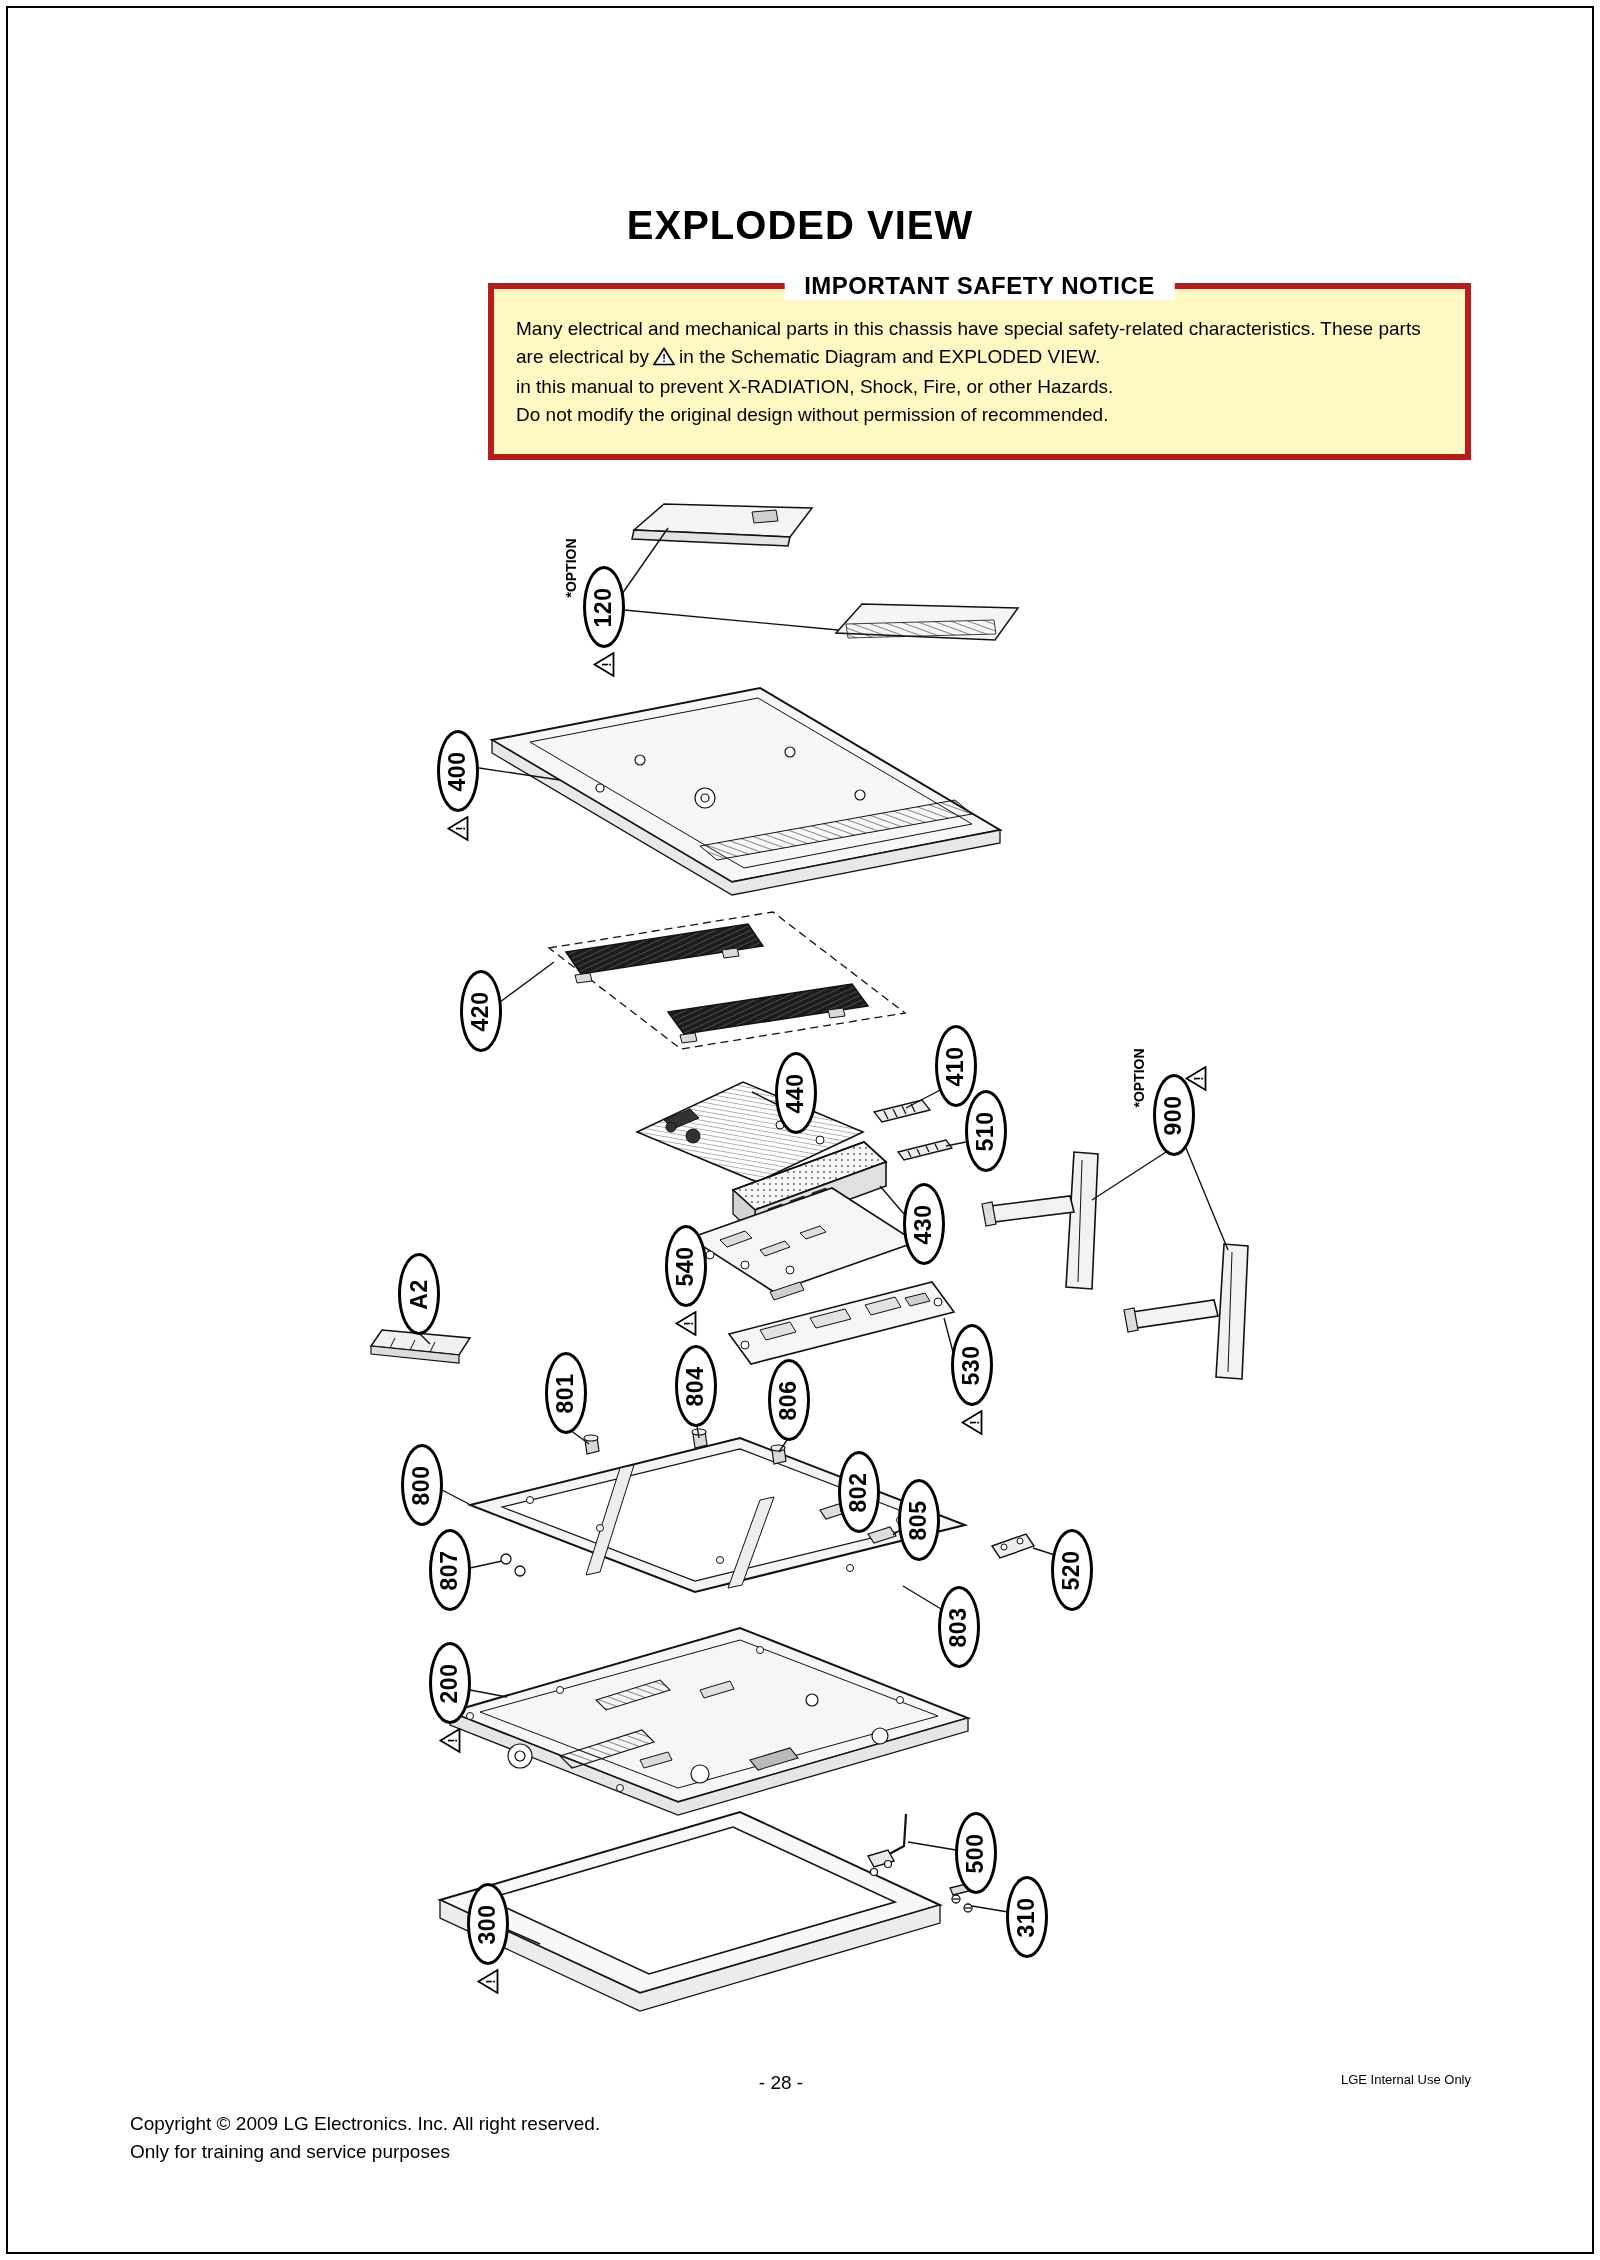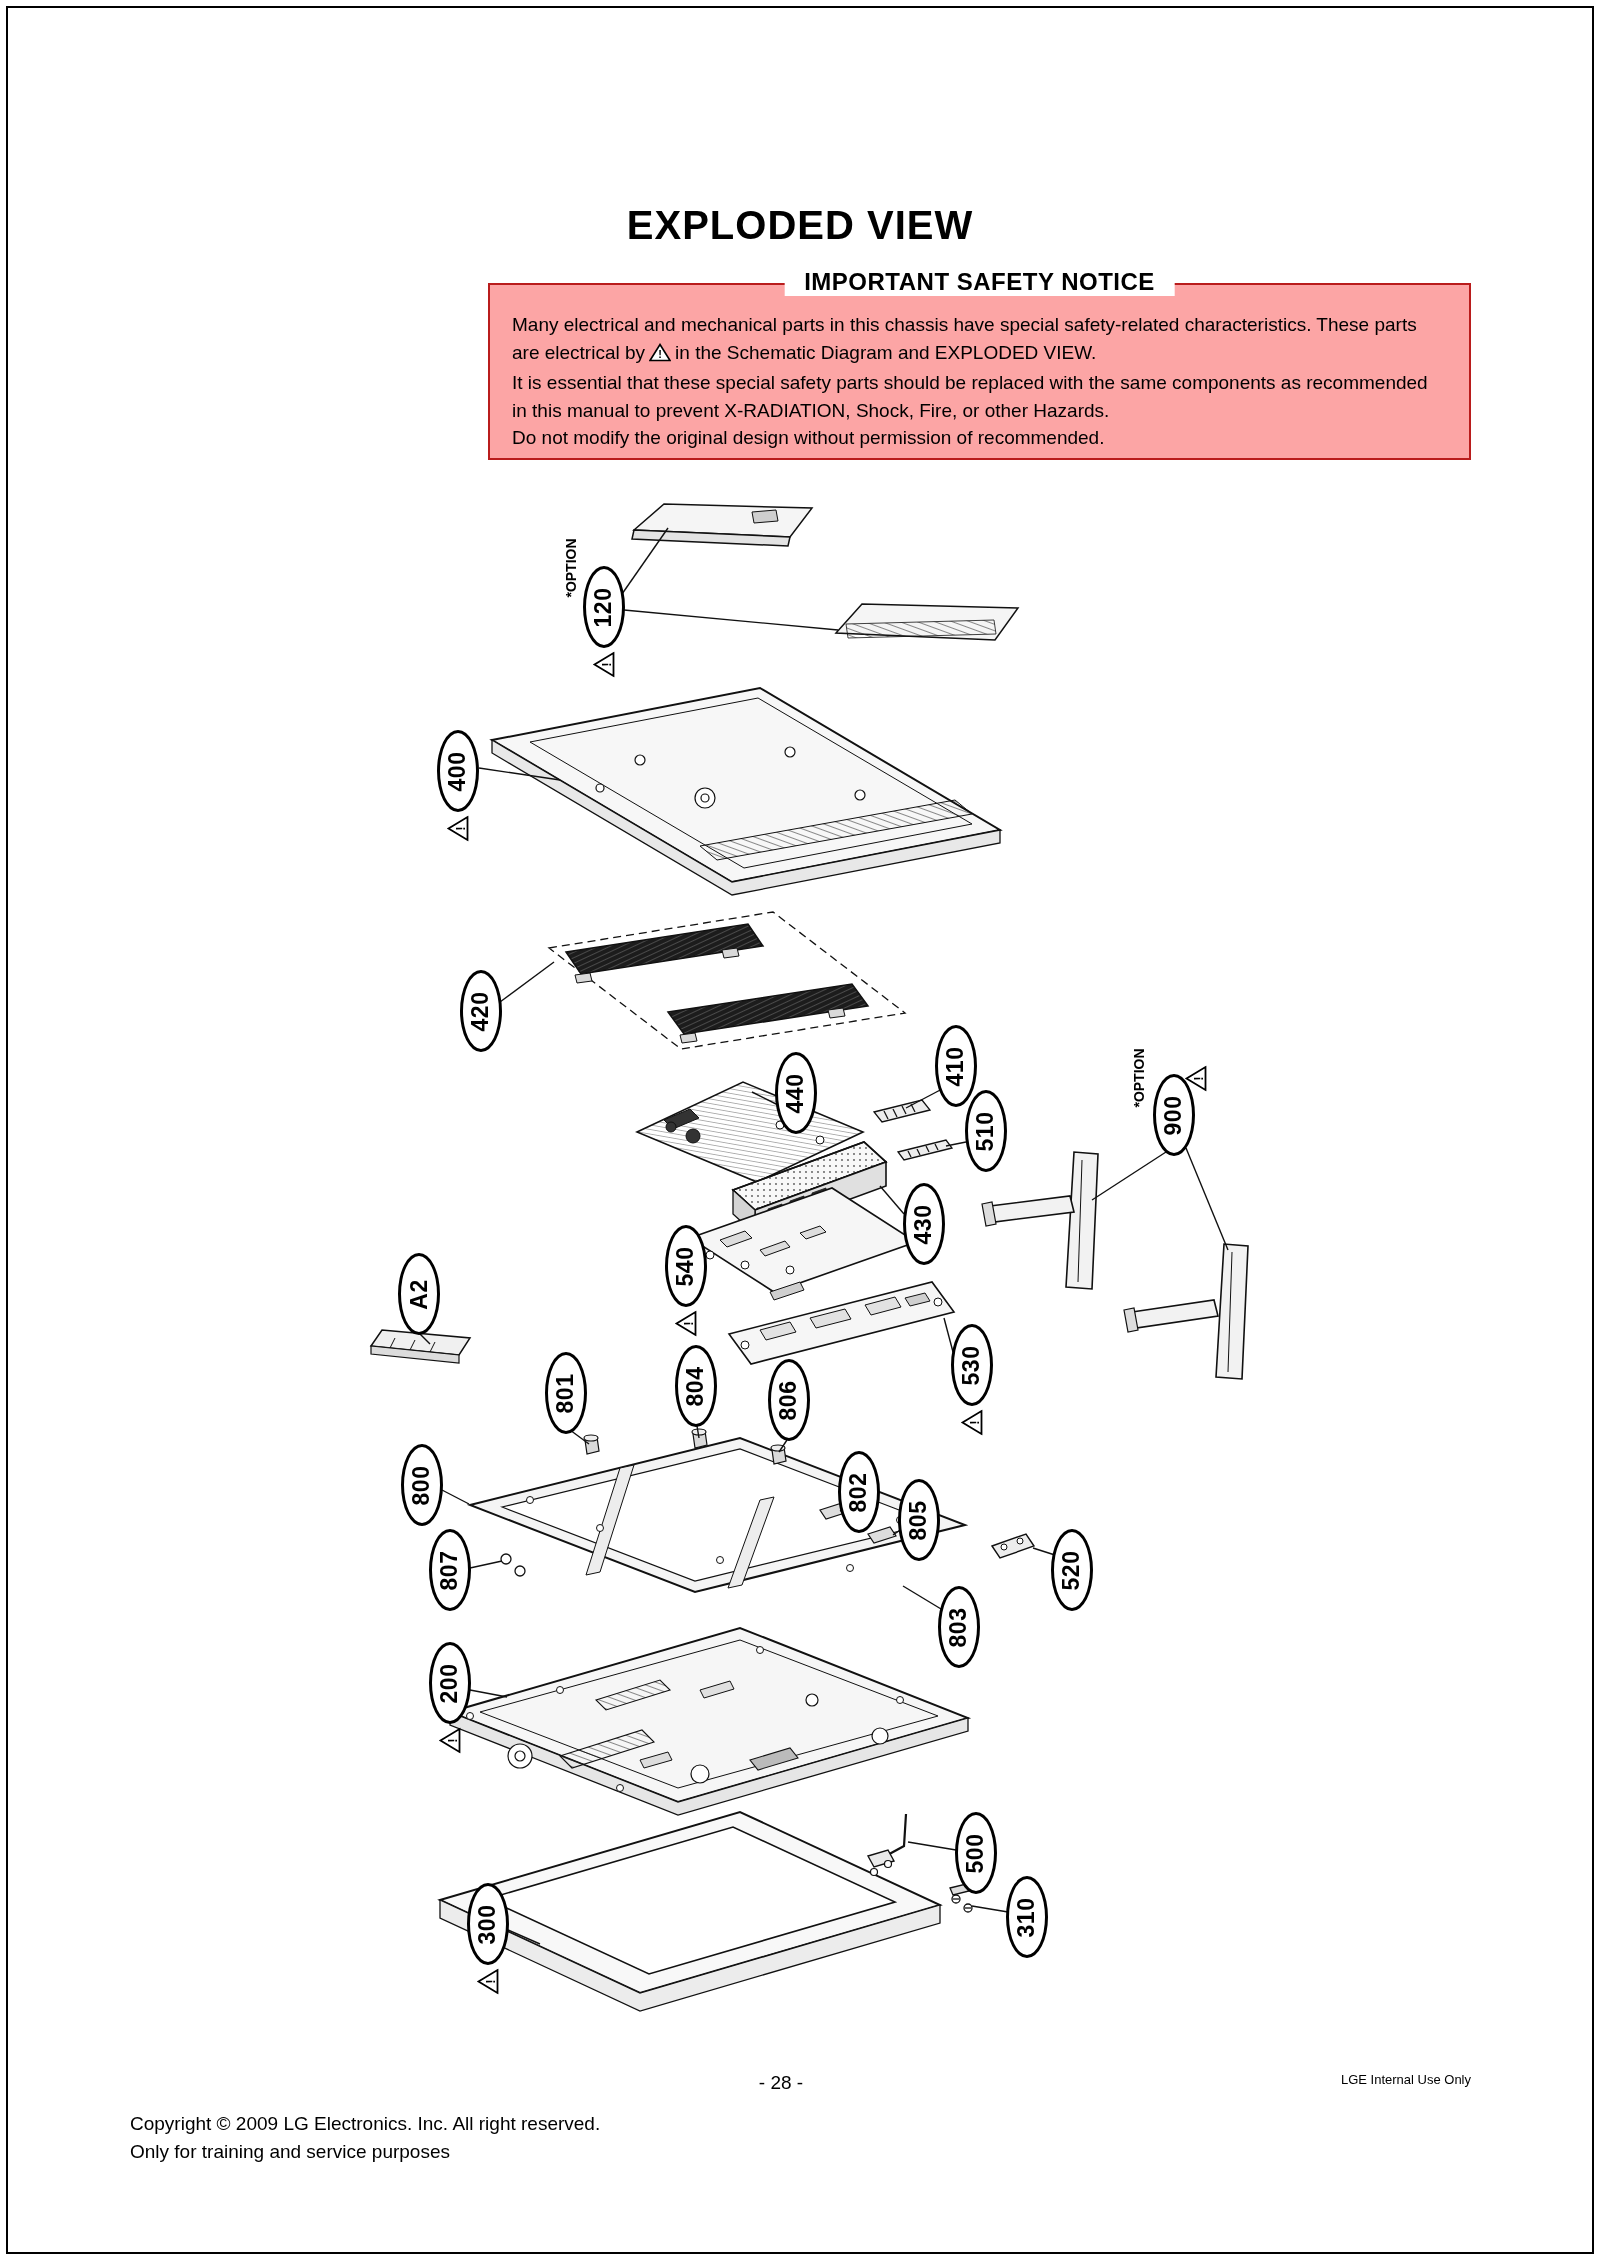--- a/index.html
+++ b/index.html
@@ -11,21 +11,21 @@
   .page { position:absolute; inset:0; overflow:hidden; }
   .page-frame { position:absolute; inset:6px; border:2px solid #000; pointer-events:none; }
 
   .title {
     position:absolute; top:203px; left:0; width:1600px; text-align:center;
     font-size:40px; font-weight:bold; letter-spacing:1px;
   }
 
   .notice {
     position:absolute; left:488px; top:283px; width:983px; height:177px;
-    border:2px solid #b91c1c; background:#fca5a5;
+    border:6px solid #b91c1c; background:#fef9c3;
   }
   .notice-heading {
     position:absolute; top:-17px; left:50%; transform:translateX(-50%);
     background:#fff; padding:0 20px; font-size:24px; font-weight:bold;
     white-space:nowrap; letter-spacing:0.5px;
   }
   .notice-body { padding:26px 20px 0 22px; font-size:19px; line-height:27.5px; }
   .nline { white-space:nowrap; }
   .inline-warn { display:inline-block; vertical-align:-3px; margin:0 4px; }
 
@@ -62,21 +62,20 @@
   <div class="notice">
     <div class="notice-heading">IMPORTANT SAFETY NOTICE</div>
     <div class="notice-body">
       <div class="nline">Many electrical and mechanical parts in this chassis have special safety-related characteristics. These parts</div>
       <div class="nline">
         <span>are electrical by</span><span class="inline-warn"><svg width="22" height="19" viewBox="0 0 22 19">
               <path d="M11 1.5 L21 17.5 L1 17.5 Z" fill="#fff" stroke="#000" stroke-width="1.6"></path>
               <text x="11" y="15" text-anchor="middle" font-size="11" font-weight="bold">!</text>
             </svg></span><span>in the Schematic Diagram and EXPLODED VIEW.</span>
       </div>
-      <div class="nline">It is essential that these special safety parts should be replaced with the same components as recommended</div>
       <div class="nline">in this manual to prevent X-RADIATION, Shock, Fire, or other Hazards.</div>
       <div class="nline">Do not modify the original design without permission of recommended.</div>
     </div>
   </div>
 
   <svg class="diagram" viewBox="0 0 1600 2260">
     <defs>
       <pattern id="grille" width="5" height="5" patternUnits="userSpaceOnUse" patternTransform="rotate(65)">
         <rect width="5" height="5" fill="#1c1c1c"></rect>
         <line x1="0" y1="0" x2="0" y2="5" stroke="#8f8f8f" stroke-width="0.8"></line>

